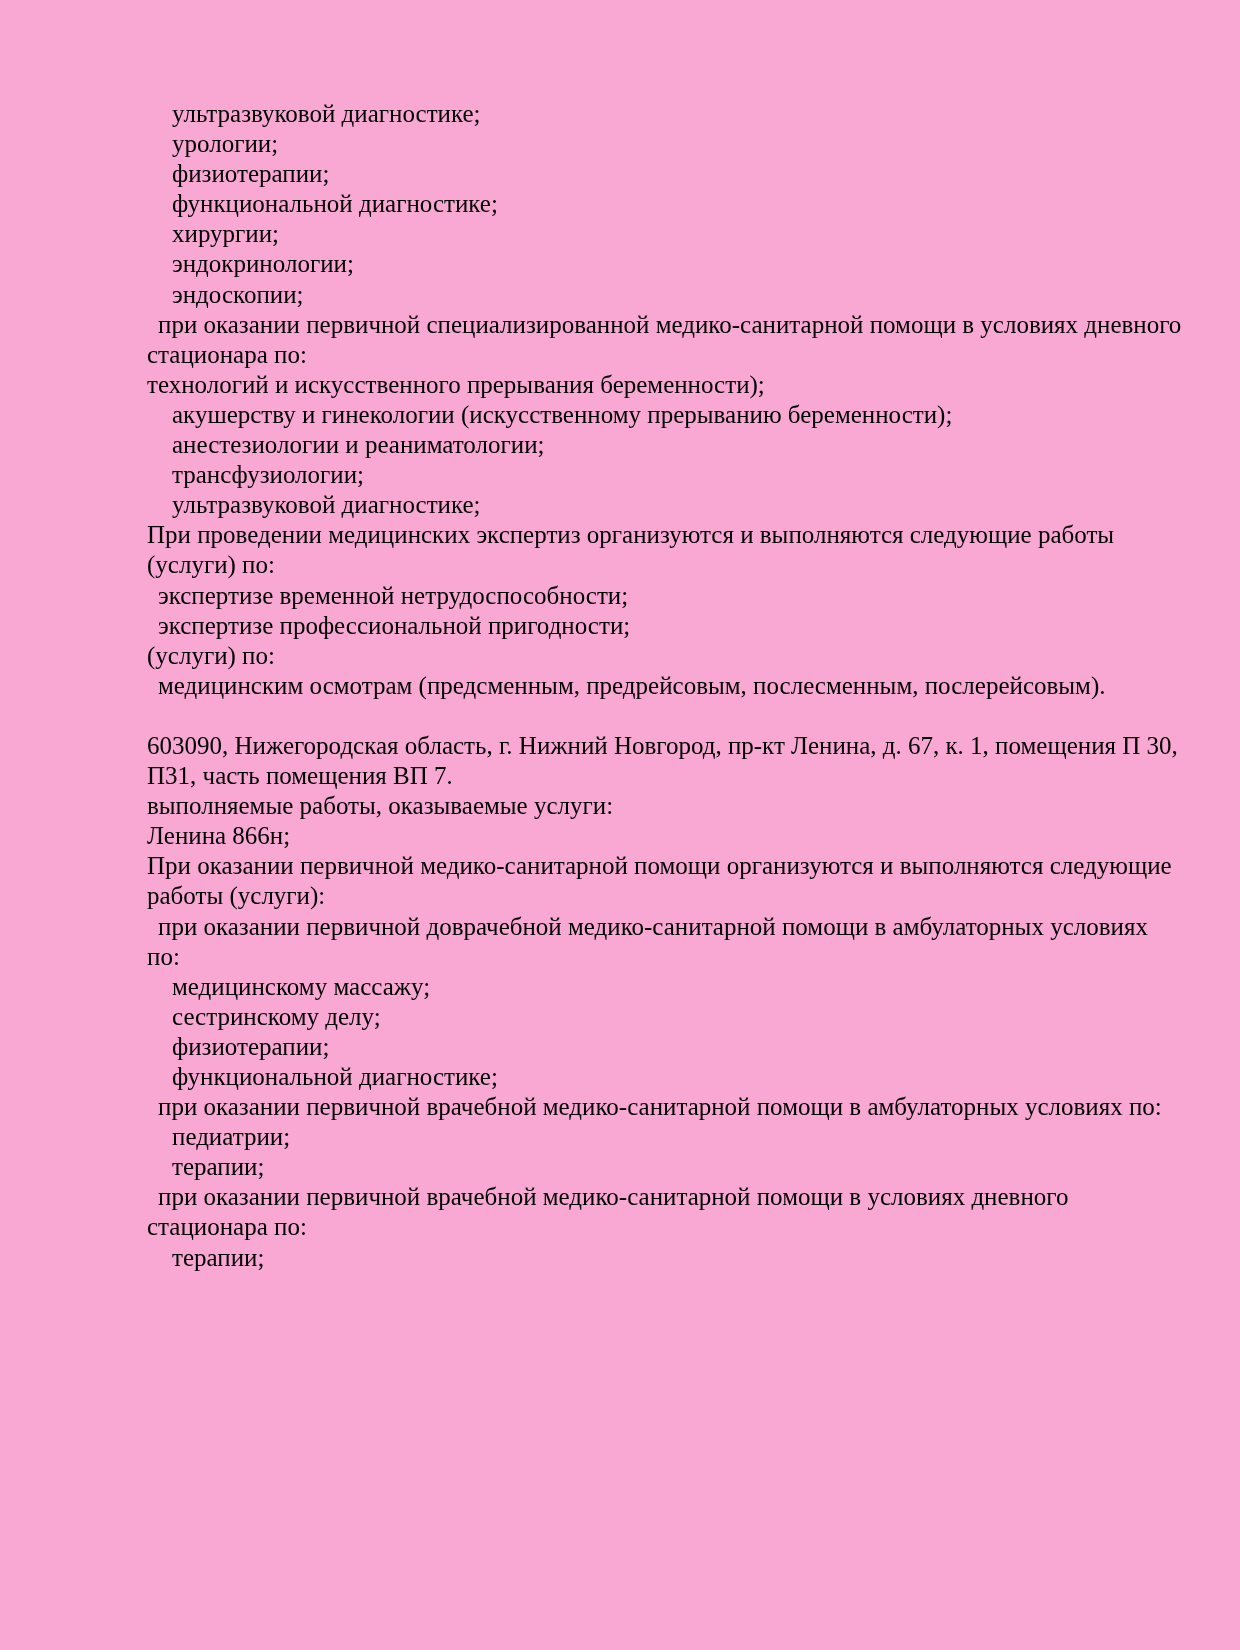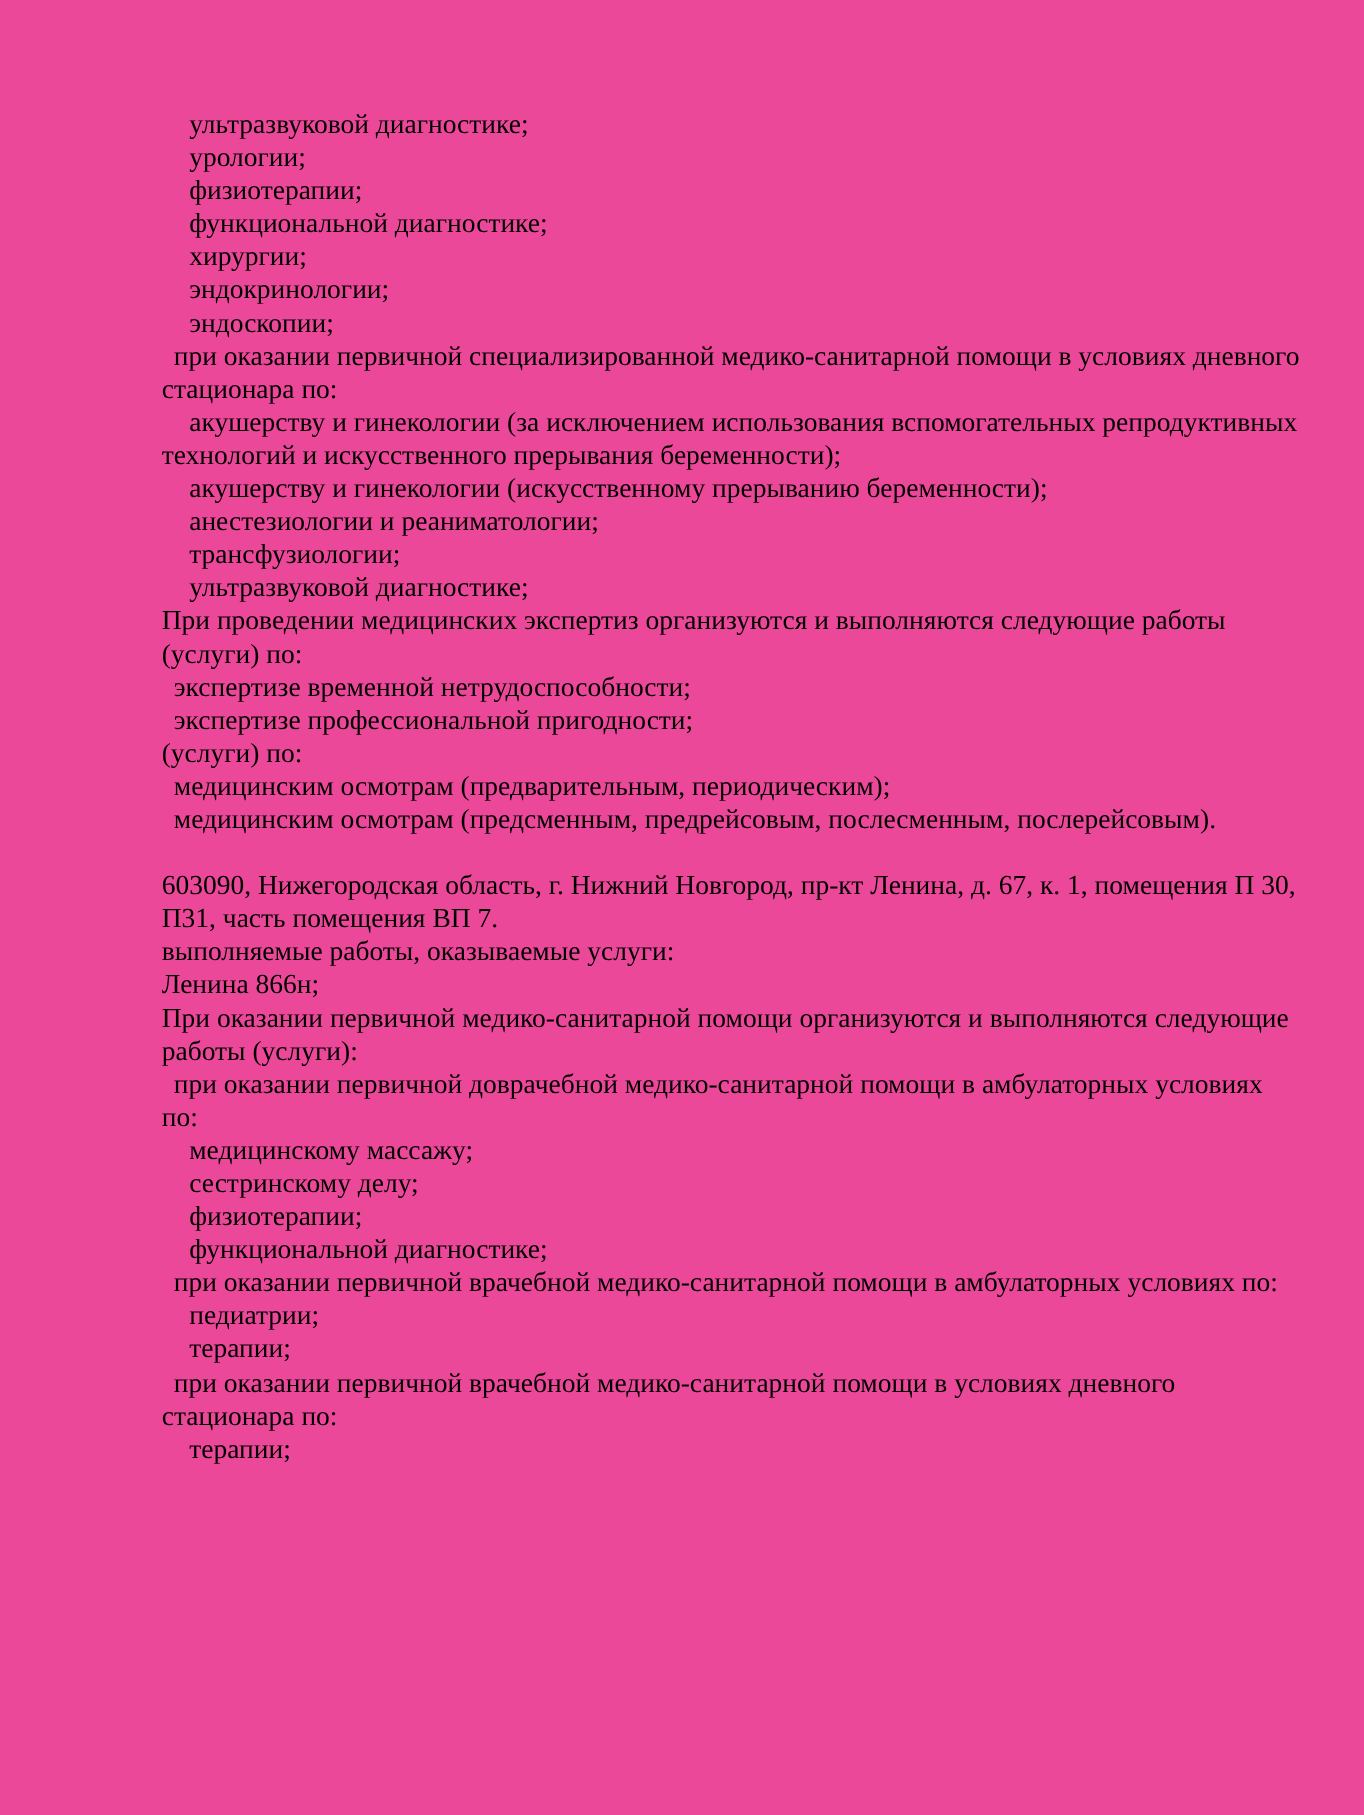--- a/index.html
+++ b/index.html
@@ -28,43 +28,41 @@
     white-space: pre;
     min-height: 30.1px;
     padding-left: 147px;   
   }
   .line.i1 { padding-left: 158px; }  
   .line.i2 { padding-left: 172px; }  
 </style>
 </head>
 <body>
 
-<div class="page" style="background: #ec4899; color: rgb(0, 0, 0);">
+<div class="page" style="background: #f9a8d4; color: rgb(0, 0, 0);">
   <div class="text-block">
       <div class="line i2">ультразвуковой диагностике;</div>
       <div class="line i2">урологии;</div>
       <div class="line i2">физиотерапии;</div>
       <div class="line i2">функциональной диагностике;</div>
       <div class="line i2">хирургии;</div>
       <div class="line i2">эндокринологии;</div>
       <div class="line i2">эндоскопии;</div>
       <div class="line i1">при оказании первичной специализированной медико-санитарной помощи в условиях дневного</div>
       <div class="line">стационара по:</div>
-      <div class="line i2">акушерству и гинекологии (за исключением использования вспомогательных репродуктивных</div>
       <div class="line">технологий и искусственного прерывания беременности);</div>
       <div class="line i2">акушерству и гинекологии (искусственному прерыванию беременности);</div>
       <div class="line i2">анестезиологии и реаниматологии;</div>
       <div class="line i2">трансфузиологии;</div>
       <div class="line i2">ультразвуковой диагностике;</div>
       <div class="line">При проведении медицинских экспертиз организуются и выполняются следующие работы</div>
       <div class="line">(услуги) по:</div>
       <div class="line i1">экспертизе временной нетрудоспособности;</div>
       <div class="line i1">экспертизе профессиональной пригодности;</div>
       <div class="line">(услуги) по:</div>
-      <div class="line i1">медицинским осмотрам (предварительным, периодическим);</div>
       <div class="line i1">медицинским осмотрам (предсменным, предрейсовым, послесменным, послерейсовым).</div>
       <div class="line">&nbsp;</div>
       <div class="line">603090, Нижегородская область, г. Нижний Новгород, пр-кт Ленина, д. 67, к. 1, помещения П 30,</div>
       <div class="line">П31, часть помещения ВП 7.</div>
       <div class="line">выполняемые работы, оказываемые услуги:</div>
       <div class="line">Ленина 866н;</div>
       <div class="line">При оказании первичной медико-санитарной помощи организуются и выполняются следующие</div>
       <div class="line">работы (услуги):</div>
       <div class="line i1">при оказании первичной доврачебной медико-санитарной помощи в амбулаторных условиях</div>
       <div class="line">по:</div>

